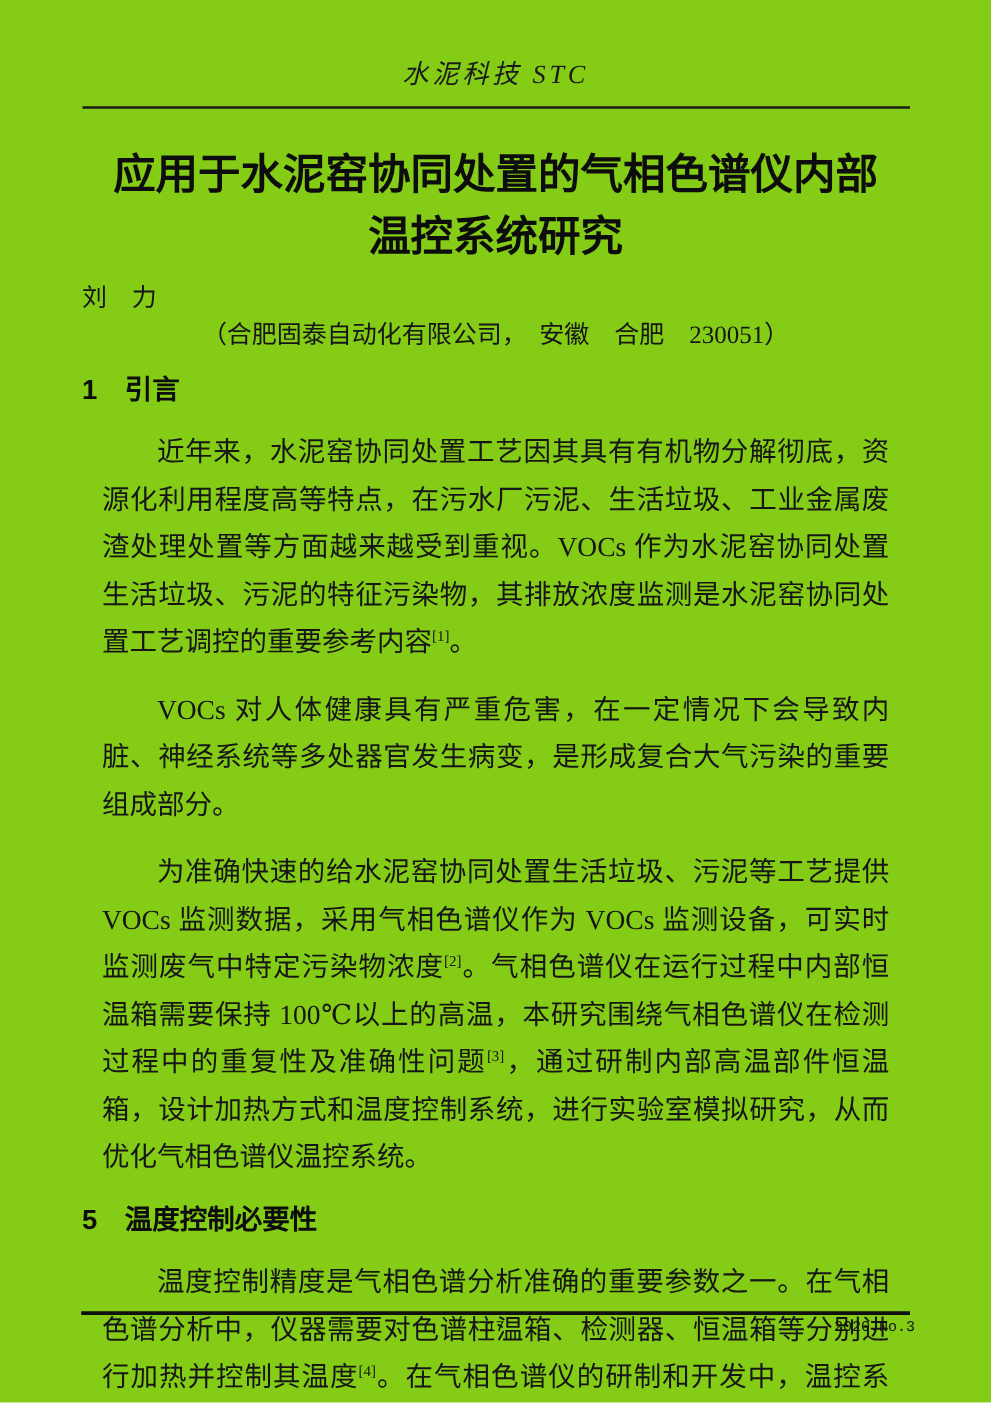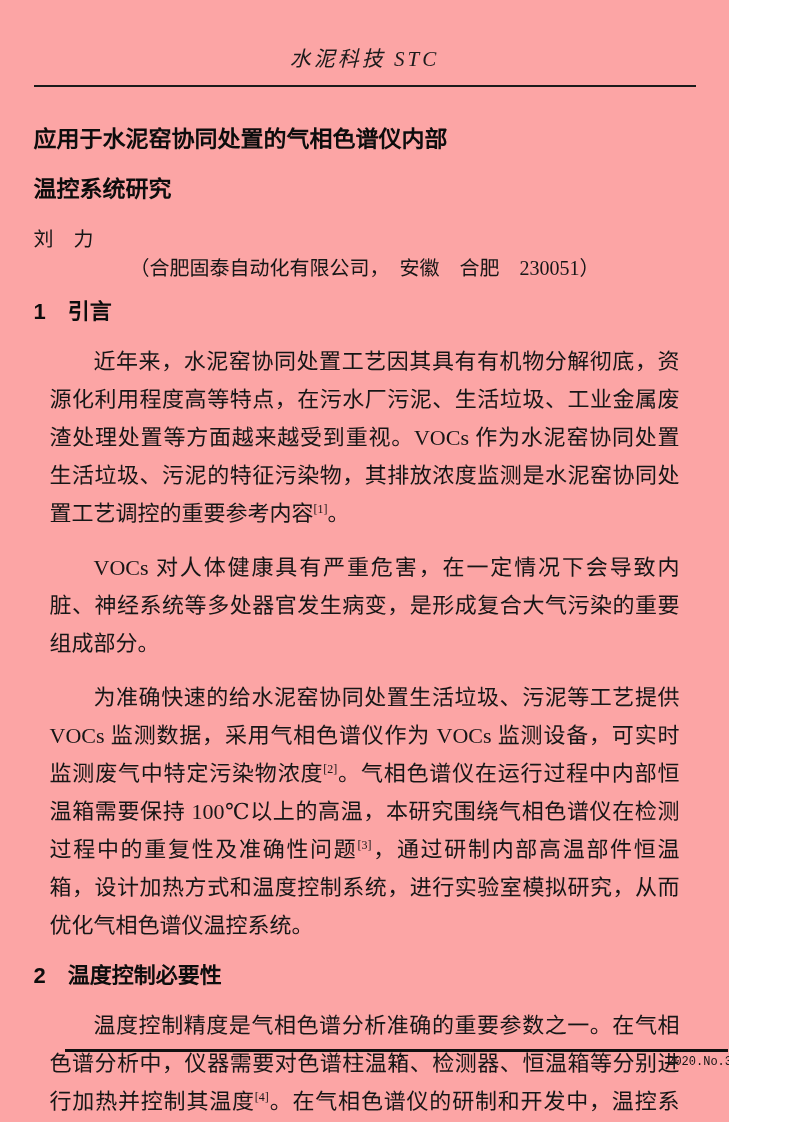--- a/index.html
+++ b/index.html
@@ -1,20 +1,20 @@
 <!DOCTYPE html>
 <html lang="zh-CN"><head>
 <meta charset="utf-8">
 <style>
   html, body { margin: 0; padding: 0; background: #ffffff; }
   .page {
     position: relative;
-    width: 729px;
+    width: 793px;
     height: 1122px;
-    background: #fca5a5;
+    background: #84cc16;
     color: #161616;
     font-family: "Liberation Serif", "DejaVu Serif", serif;
     overflow: hidden;
   }
   
   .header { padding-top: 42px; }
   .header-title {
     text-align: center;
     font-size: 21px;
     letter-spacing: 3px;
@@ -25,23 +25,24 @@
     width: 662px;
     margin: 13px auto 0 auto;
     border: none;
     border-top: 2.5px solid #1b1b1b;
     height: 0;
   }
   
   .content { width: 662px; margin: 0 auto; }
   .article-title {
     margin: 28px 0 0 0;
-    font-family: Liberation Serif, serif;
+    text-align: center;
+    font-family: Liberation Sans, sans-serif;
     font-weight: 700;
-    font-size: 23px;
+    font-size: 34px;
     line-height: 50px;
     color: #0d0d0d;
   }
   .article-title .title-line { display: block; }
   .author {
     margin-top: 12px;
     text-align: left;
     font-size: 20px;
     line-height: 24px;
   }
@@ -119,21 +120,21 @@
     <div class="affiliation">（合肥固泰自动化有限公司，　安徽　合肥　230051）</div>
 
     <h2 class="section-heading">1　引言</h2>
 
     <p class="para">近年来，水泥窑协同处置工艺因其具有有机物分解彻底，资源化利用程度高等特点，在污水厂污泥、生活垃圾、工业金属废渣处理处置等方面越来越受到重视。VOCs 作为水泥窑协同处置生活垃圾、污泥的特征污染物，其排放浓度监测是水泥窑协同处置工艺调控的重要参考内容<sup>[1]</sup>。</p>
 
     <p class="para">VOCs 对人体健康具有严重危害，在一定情况下会导致内脏、神经系统等多处器官发生病变，是形成复合大气污染的重要组成部分。</p>
 
     <p class="para">为准确快速的给水泥窑协同处置生活垃圾、污泥等工艺提供 VOCs 监测数据，采用气相色谱仪作为 VOCs 监测设备，可实时监测废气中特定污染物浓度<sup>[2]</sup>。气相色谱仪在运行过程中内部恒温箱需要保持 100℃以上的高温，本研究围绕气相色谱仪在检测过程中的重复性及准确性问题<sup>[3]</sup>，通过研制内部高温部件恒温箱，设计加热方式和温度控制系统，进行实验室模拟研究，从而优化气相色谱仪温控系统。</p>
 
-    <h2 class="section-heading">2　温度控制必要性</h2>
+    <h2 class="section-heading">5　温度控制必要性</h2>
 
     <p class="para">温度控制精度是气相色谱分析准确的重要参数之一。在气相色谱分析中，仪器需要对色谱柱温箱、检测器、恒温箱等分别进行加热并控制其温度<sup>[4]</sup>。在气相色谱仪的研制和开发中，温控系统的精度直接影响色谱峰的分布和形状。然而与一般的工业温度控制相比，多路色谱分析仪具有采样通道多，控制精度高的特点。氢火焰检测器、柱阀箱的工作温度一般要求最高为 180℃不等。色谱柱箱温度不能波动过大，否则会导致基线波动太大,降低测量精度,影响出色谱峰效果。</p>
 
   </div>
 
   <div class="footer">
     <hr class="footer-rule">
     <div class="footer-row">
       <span class="pageno">17</span>
       <span class="issue">2020.No.3</span>

